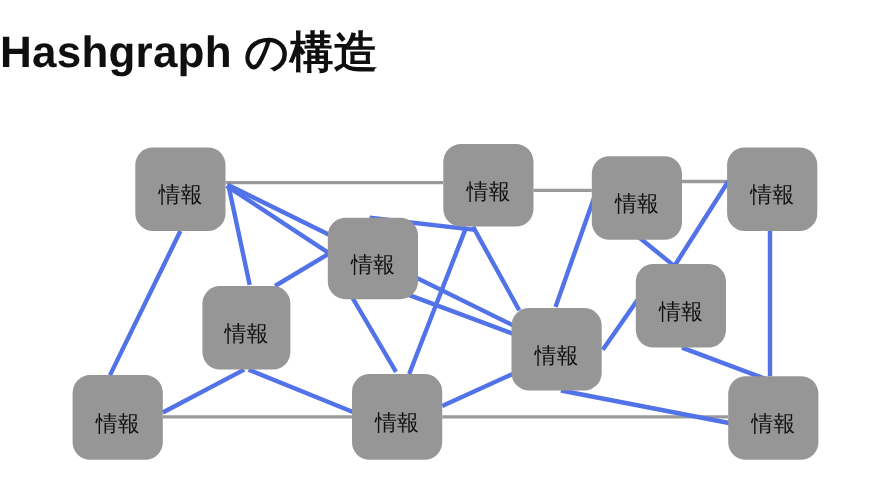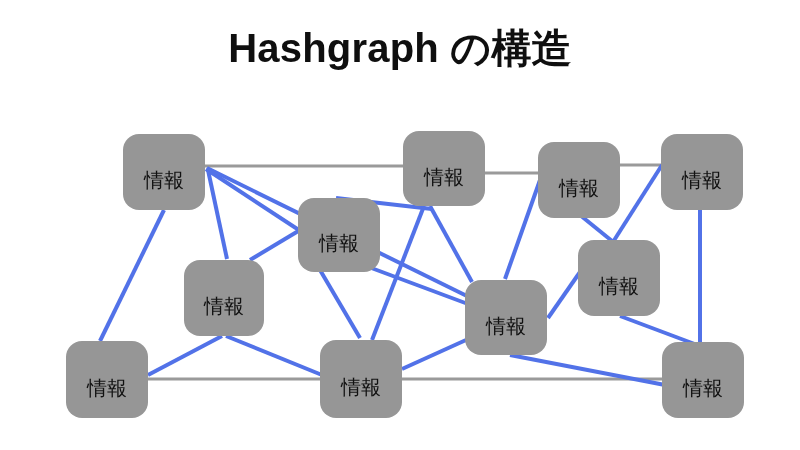--- a/index.html
+++ b/index.html
@@ -18,21 +18,20 @@
     position: relative;
     width: 800px;
     height: 450px;
     background: #ffffff;
   }
   #title {
     position: absolute;
     left: 0;
     top: 26px;
     width: 800px;
-    text-align: center;
     font-size: 40px;
     font-weight: bold;
     color: #0f0f0f;
     letter-spacing: 0.2px;
     line-height: 1.1;
     white-space: nowrap;
   }
   #graph {
     position: absolute;
     left: 0;
@@ -45,21 +44,21 @@
     background: #969696;
     border-radius: 16px;
     display: flex;
     align-items: center;
     justify-content: center;
     box-sizing: border-box;
   }
   .node-label {
     font-size: 20px;
     color: #111111;
-    font-family: Liberation Serif, serif;
+    font-family: Liberation Mono, monospace;
     line-height: 1;
     user-select: none;
     margin-top: 16px;
   }
 </style>
 </head>
 <body>
 
 <div id="slide">
 

